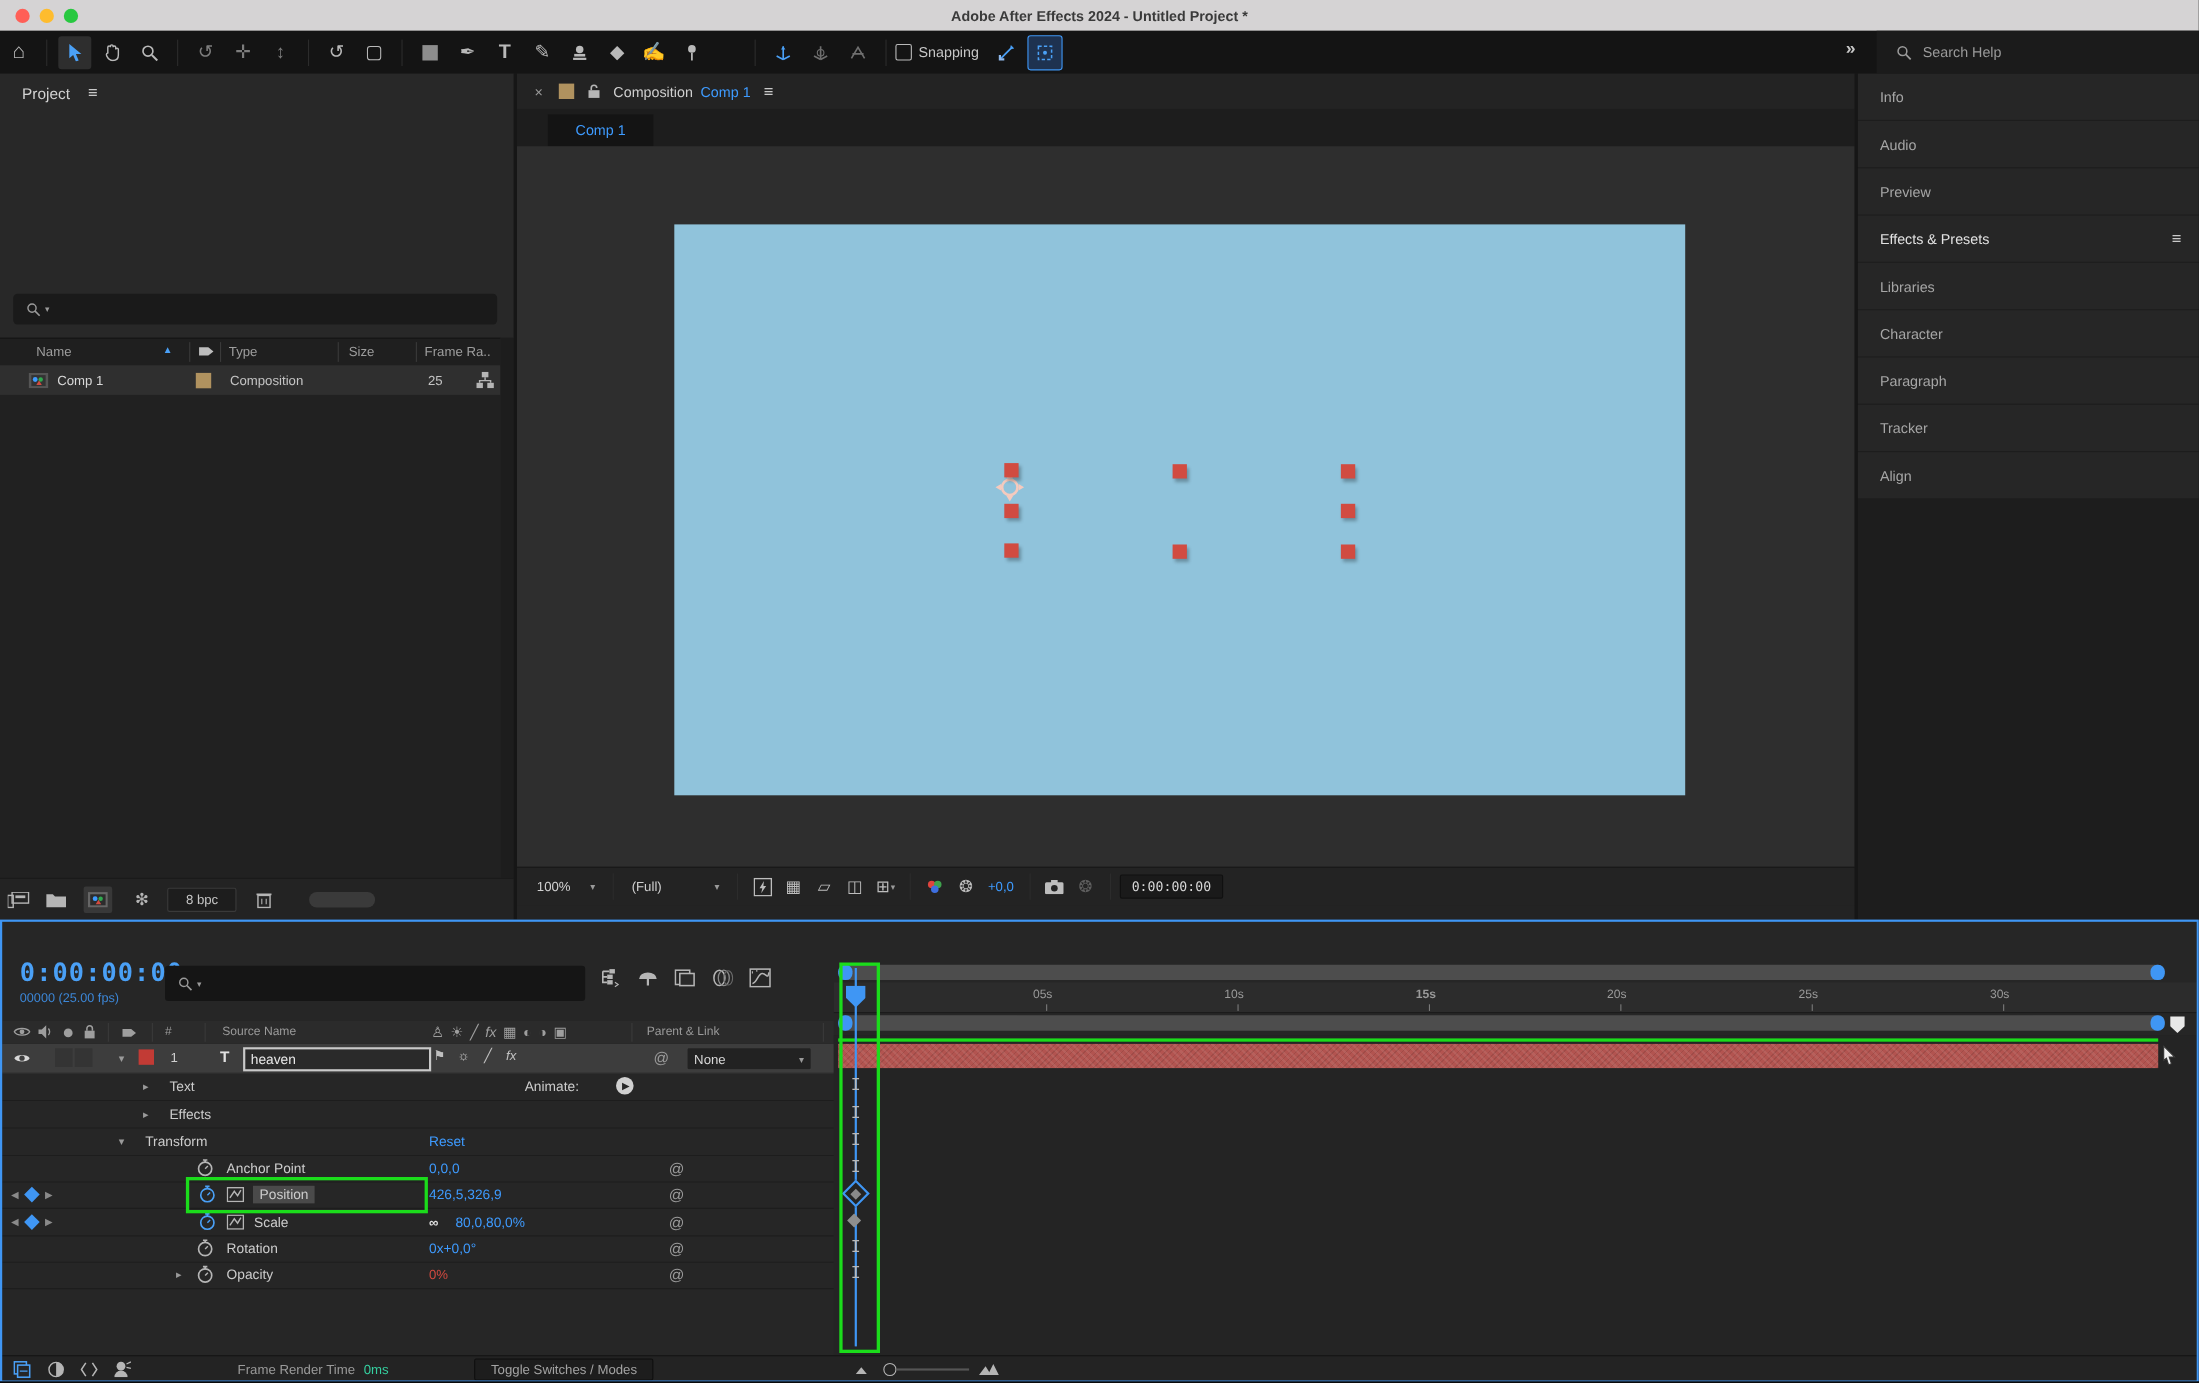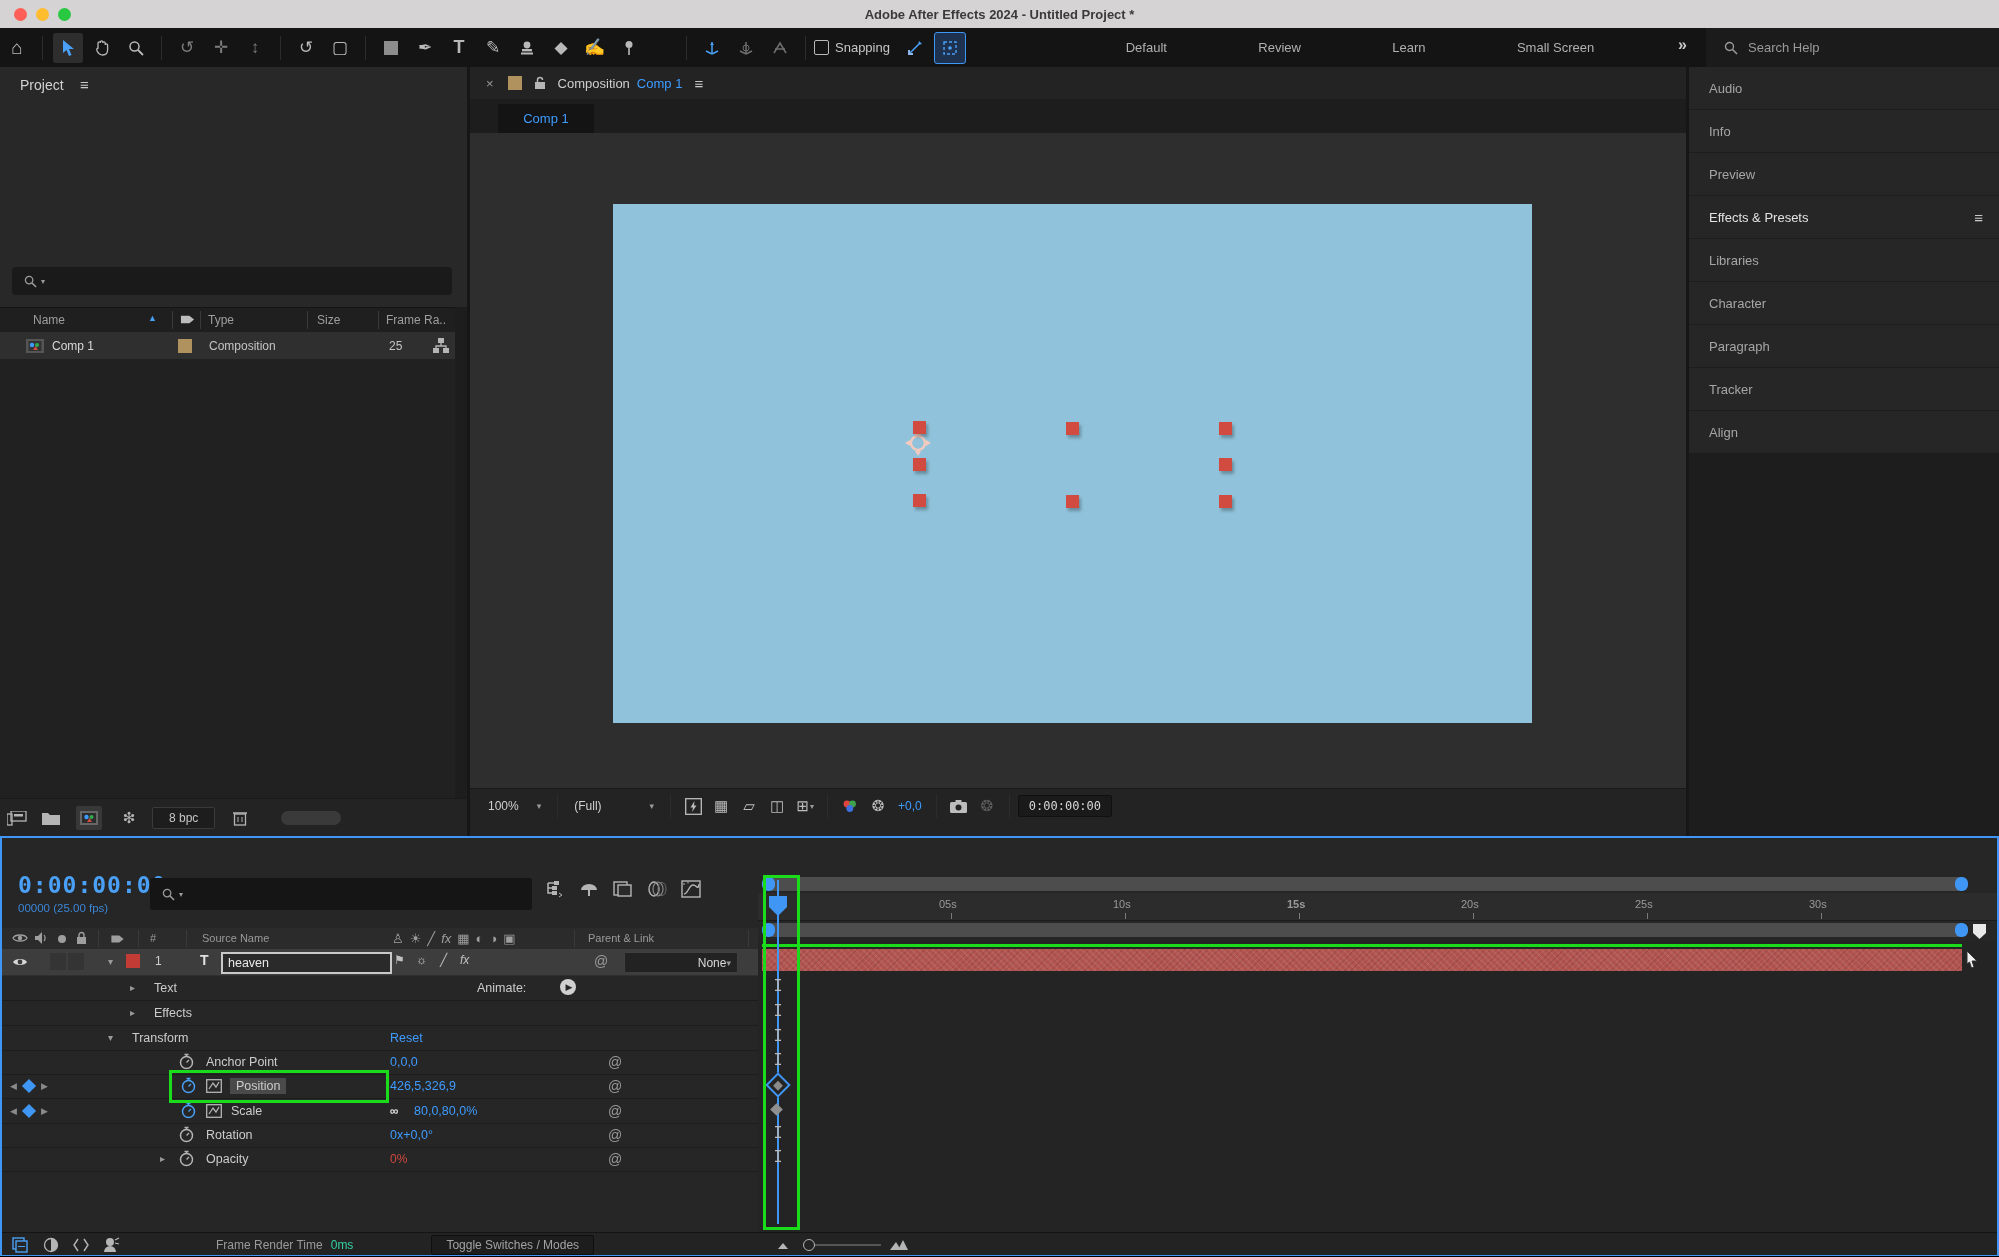--- a/index.html
+++ b/index.html
@@ -99,21 +99,21 @@
   .kf-sel>div{width:7px;height:7px;background:#8a8a8a;}
   .kf-gray{position:absolute;left:772px;width:9px;height:9px;background:#8f8f8f;transform:rotate(45deg);z-index:27;}
   .tl-bottom{position:absolute;left:2px;top:1232px;width:1995px;height:23px;background:#232323;
              border-top:1px solid #141414;display:flex;align-items:center;}
   .toggle-btn{background:#1d1d1d;border:1px solid #0f0f0f;border-radius:2px;color:#a3a3a3;
               padding:2px 14px;font-size:12px;}
   .namebox{position:absolute;left:219px;top:3px;width:162px;height:18px;background:#2a2a2a;
            border:2px solid #c9c9c9;color:#e8e8e8;display:flex;align-items:center;padding-left:5px;font-size:12.5px;}
   .swatch{width:14px;height:14px;flex:none;}
   .ddbox{position:absolute;left:622px;top:3px;width:100px;height:19px;background:#222;border:1px solid #404040;
-         border-radius:2px;color:#d8d8d8;display:flex;align-items:center;padding:0 6px;font-size:12px;justify-content:flex-end;}
+         border-radius:2px;color:#d8d8d8;display:flex;align-items:center;padding:0 6px;font-size:12px;justify-content:space-between;}
   .poslabel{background:#4a4a4a;padding:1px 6px;}
   svg{display:block;}
 </style>
 </head>
 <body>
 
 <div class="app">
 
   <div class="titlebar">
     <div class="tl-dot" style="left:14px;background:#ff5f57"></div>
@@ -204,26 +204,20 @@
           <path d="M12 1 l3 3 -4 1 Z" fill="#4aa0f6"></path>
           <path d="M1 15 h5 v-2 h-3 v-3 h-2 Z" fill="#8fb8ea"></path>
         </svg>
     </div>
     <div class="tool" style="background:#1e3document250;background:#1e3250;border:1px solid #3f96f4">
       <svg width="16" height="16" viewBox="0 0 16 16">
           <rect x="2" y="2" width="12" height="12" fill="none" stroke="#4aa0f6" stroke-width="1.4" stroke-dasharray="3 2"></rect>
           <circle cx="8" cy="8" r="1.8" fill="#4aa0f6"></circle>
         </svg>
     </div>
-    <div id="workspaces" style="position:absolute;left:1080px;top:0;height:39px;width:560px;display:flex;align-items:center;justify-content:space-around">
-        <div class="ws">Default</div>
-        <div class="ws">Review</div>
-        <div class="ws">Learn</div>
-        <div class="ws">Small Screen</div>
-      </div>
     <div class="abs" style="left:1678px;top:8px;color:#c9c9c9;font-size:16px;font-weight:bold">»</div>
     <div class="searchhelp">
       <svg width="14" height="14" viewBox="0 0 14 14" style="margin:0 10px 0 18px">
           <circle cx="5.5" cy="5.5" r="4" fill="none" stroke="#9a9a9a" stroke-width="1.4"></circle>
           <line x1="8.5" y1="8.5" x2="13" y2="13" stroke="#9a9a9a" stroke-width="1.6"></line>
         </svg>
       <span>Search Help</span>
     </div>
   </div>
 
@@ -386,24 +380,24 @@
       </div>
       <div class="vico" style="color:#5f5f5f">❂</div>
       <div class="tsep"></div>
       <div class="tcbox">0:00:00:00</div>
     </div>
   </div>
 
   <div class="vdiv" style="left:1686px;top:67px;width:3px;height:769px"></div>
   <div class="sidebar" id="sidebar">
       <div class="sb-item">
+        <span>Info</span>
+      </div>
+      <div class="sb-item">
         <span>Audio</span>
-      </div>
-      <div class="sb-item">
-        <span>Info</span>
       </div>
       <div class="sb-item">
         <span>Preview</span>
       </div>
       <div class="sb-item active">
         <span>Effects &amp; Presets</span>
         <span class="sb-menu">≡</span>
       </div>
       <div class="sb-item">
         <span>Libraries</span>

